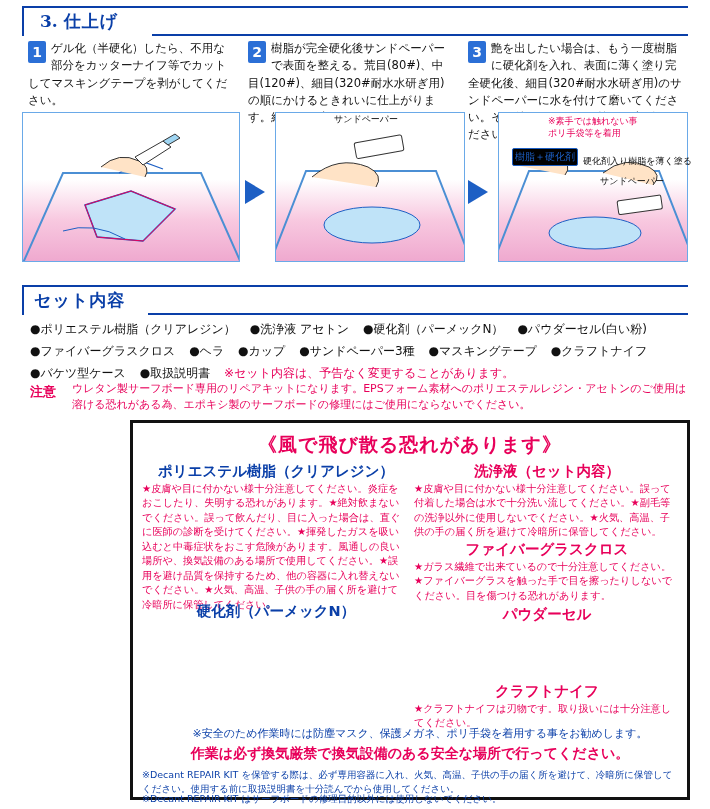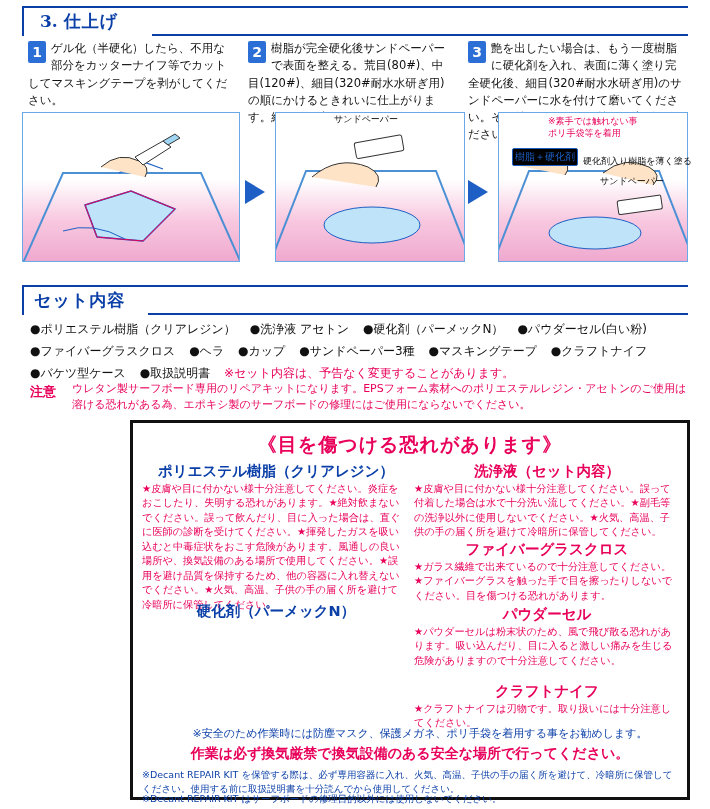--- a/index.html
+++ b/index.html
@@ -253,35 +253,34 @@
       <span class="b"><span class="dot">●</span><span>取扱説明書</span></span>
       <span class="b" style="color:#e8005a;">※セット内容は、予告なく変更することがあります。</span>
     </div>
   </div>
 
   <div class="chuui" style="left:30px; top:383px;">注意</div>
   <div class="note-red" style="left:72px; top:381px; width:616px;">ウレタン製サーフボード専用のリペアキットになります。EPSフォーム素材へのポリエステルレジン・アセトンのご使用は溶ける恐れがある為、エポキシ製のサーフボードの修理にはご使用にならないでください。</div>
 
   <div class="frame" style="left:130px; top:420px; width:560px; height:380px;"></div>
 
-  <div class="frame-title" style="left:130px; top:432px; width:560px;">《目を傷つける恐れがあります》</div>
+  <div class="frame-title" style="left:130px; top:432px; width:560px;">《風で飛び散る恐れがあります》</div>
 
   <div class="col-head blue" style="left:142px; top:462px; width:268px; text-align:center;">ポリエステル樹脂（クリアレジン）</div>
   <div class="body-red" style="left:142px; top:482px; width:266px;">★皮膚や目に付かない様十分注意してください。炎症をおこしたり、失明する恐れがあります。★絶対飲まないでください。誤って飲んだり、目に入った場合は、直ぐに医師の診断を受けてください。★揮発したガスを吸い込むと中毒症状をおこす危険があります。風通しの良い場所や、換気設備のある場所で使用してください。★誤用を避け品質を保持するため、他の容器に入れ替えないでください。★火気、高温、子供の手の届く所を避けて冷暗所に保管してください。</div>
 
   <div class="col-head blue" style="left:142px; top:602px; width:268px; text-align:center;">硬化剤（パーメックN）</div>
 
   <div class="col-head pink" style="left:414px; top:462px; width:266px; text-align:center;">洗浄液（セット内容）</div>
   <div class="body-red" style="left:414px; top:482px; width:266px;">★皮膚や目に付かない様十分注意してください。誤って付着した場合は水で十分洗い流してください。★副毛等の洗浄以外に使用しないでください。★火気、高温、子供の手の届く所を避けて冷暗所に保管してください。</div>
 
   <div class="col-head pink" style="left:414px; top:540px; width:266px; text-align:center;">ファイバーグラスクロス</div>
   <div class="body-red" style="left:414px; top:560px; width:266px;">★ガラス繊維で出来ているので十分注意してください。★ファイバーグラスを触った手で目を擦ったりしないでください。目を傷つける恐れがあります。</div>
 
   <div class="col-head pink" style="left:414px; top:605px; width:266px; text-align:center;">パウダーセル</div>
-  <div class="body-red" style="left:414px; top:625px; width:266px;">★パウダーセルは粉末状のため、風で飛び散る恐れがあります。吸い込んだり、目に入ると激しい痛みを生じる危険がありますので十分注意してください。</div>
 
   <div class="col-head pink" style="left:414px; top:682px; width:266px; text-align:center;">クラフトナイフ</div>
   <div class="body-red" style="left:414px; top:702px; width:266px;">★クラフトナイフは刃物です。取り扱いには十分注意してください。</div>
 
   <div class="foot-blue" style="left:130px; top:726px; width:560px;padding-left:20px;">※安全のため作業時には防塵マスク、保護メガネ、ポリ手袋を着用する事をお勧めします。</div>
   <div class="foot-red" style="left:130px; top:745px; width:560px;">作業は必ず換気厳禁で換気設備のある安全な場所で行ってください。</div>
   <div class="foot-small" style="left:142px; top:768px; width:540px;">※Decant REPAIR KIT を保管する際は、必ず専用容器に入れ、火気、高温、子供の手の届く所を避けて、冷暗所に保管してください。使用する前に取扱説明書を十分読んでから使用してください。</div>
   <div class="foot-small" style="left:142px; top:792px; width:540px;">※Decant REPAIR KIT はサーフボードの修理目的以外には使用しないでください。</div>
 
 </div>

